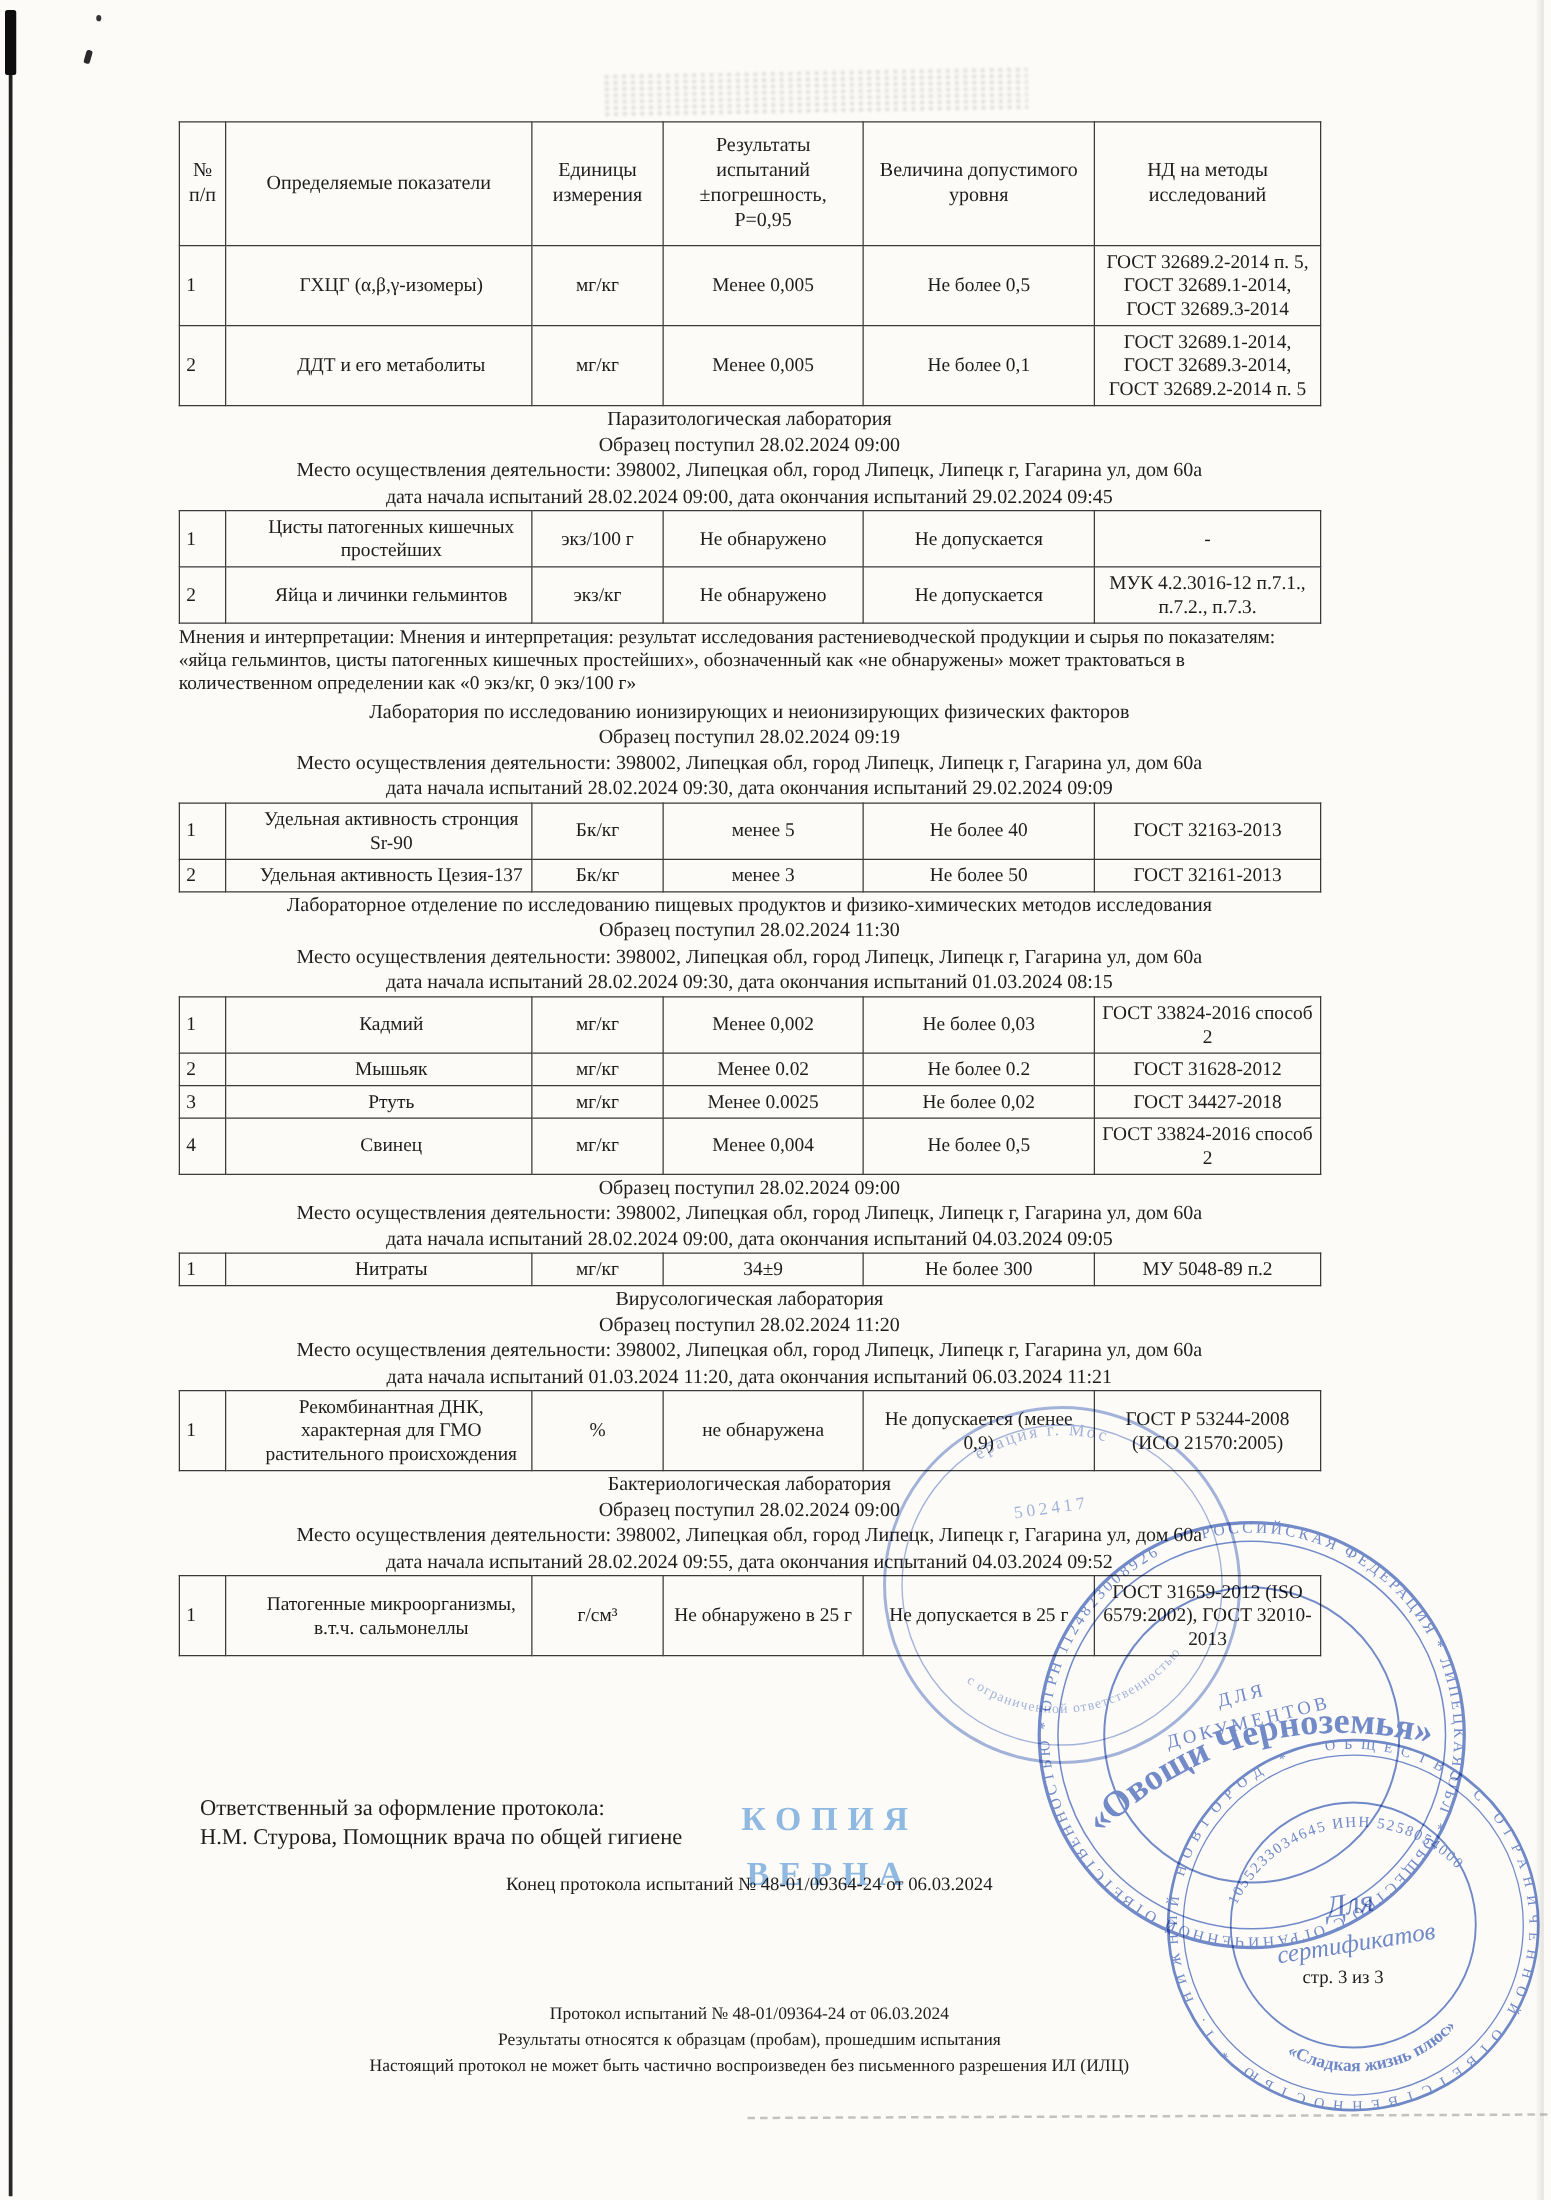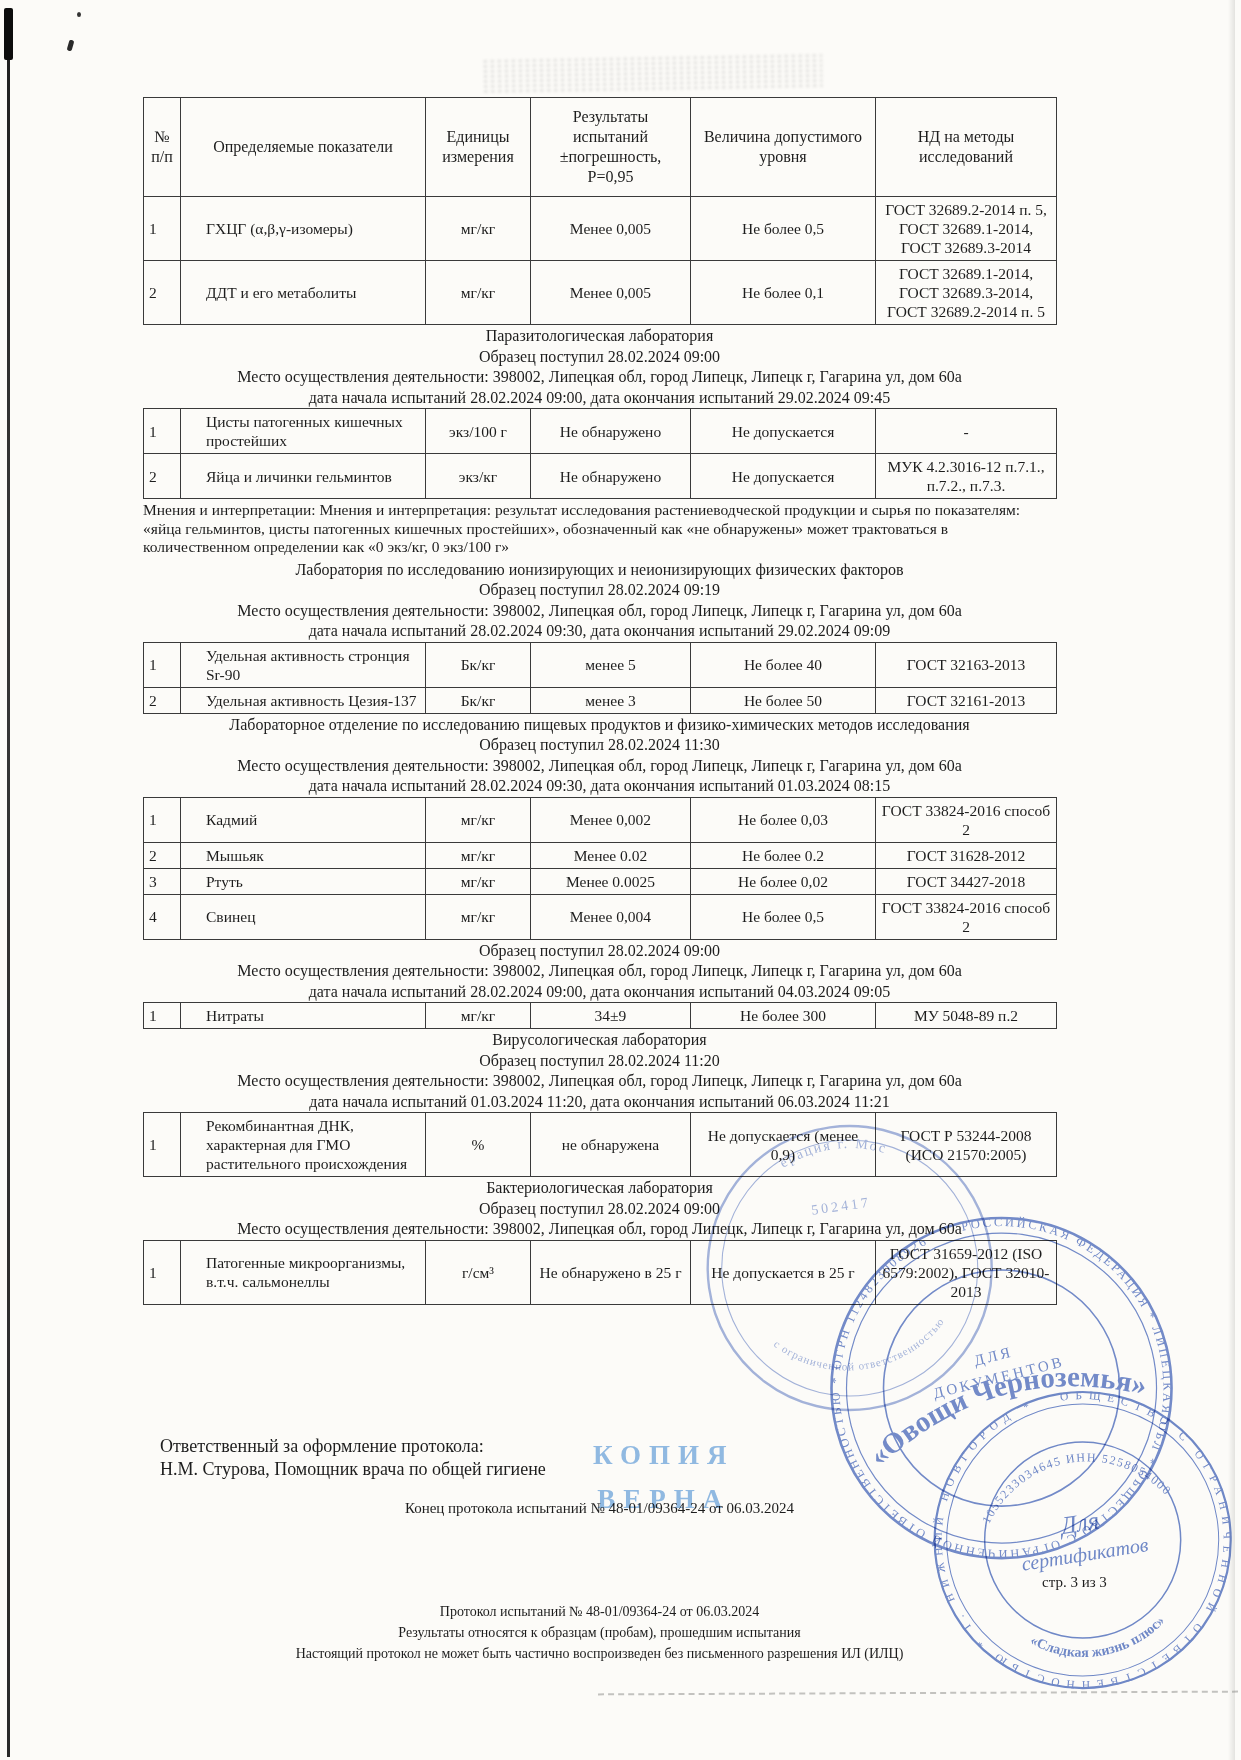--- a/index.html
+++ b/index.html
@@ -21,21 +21,21 @@
     background:linear-gradient(90deg, transparent, #9a9a96); opacity:.25; }
   .fold-line { position:absolute; left:598px; top:1692px; width:640px;
     border-top:2px dashed #8b8b88; opacity:.5; transform:rotate(-.25deg); }
 
   .content { position:absolute; left:143px; top:97px; width:913px; }
 
   table.grid { border-collapse:collapse; width:913px; table-layout:fixed; }
   .grid td { border:1.3px solid #3a3a3a; font-size:15.5px; line-height:19px;
     padding:3px 5px; text-align:center; vertical-align:middle; word-wrap:break-word; }
   .grid td.c0 { text-align:left; padding-left:5px; }
-  .grid td.c1 { text-align:left; padding-left:25px; }
+  .grid td.c1 { text-align:center; padding-left:25px; }
   .grid td.th { text-align:center; padding:9px 4px; font-size:16px; line-height:20px; }
 
   .secline { text-align:center; font-size:16px; line-height:20.5px; }
   .sec { margin-top:1px; }
   .note { font-size:15.5px; line-height:18.5px; text-align:left; margin:2px 0 3px 0; }
 
   .sig-block { position:absolute; left:160px; top:1435px; font-size:18px; line-height:23px; }
   .end-line { position:absolute; left:143px; top:1500px; width:913px; text-align:center; font-size:15px; }
   .page-num { position:absolute; left:1042px; top:1574px; font-size:15px; }
   .footer-block { position:absolute; left:143px; top:1601px; width:913px; text-align:center;
@@ -278,20 +278,21 @@
               <td class="c5">ГОСТ Р 53244-2008 (ИСО 21570:2005)</td>
             </tr>
           </tbody>
       </table>
     </div>
 
     <div class="sec">
       <div class="secline">Бактериологическая лаборатория</div>
       <div class="secline">Образец поступил 28.02.2024 09:00</div>
       <div class="secline">Место осуществления деятельности: 398002, Липецкая обл, город Липецк, Липецк г, Гагарина ул, дом 60а</div>
+      <div class="secline">дата начала испытаний 28.02.2024 09:55, дата окончания испытаний 04.03.2024 09:52</div>
       <table class="grid">
         <colgroup>
             <col style="width:37px">
             <col style="width:245px">
             <col style="width:105px">
             <col style="width:160px">
             <col style="width:185px">
             <col style="width:181px">
           </colgroup>
         <tbody>

